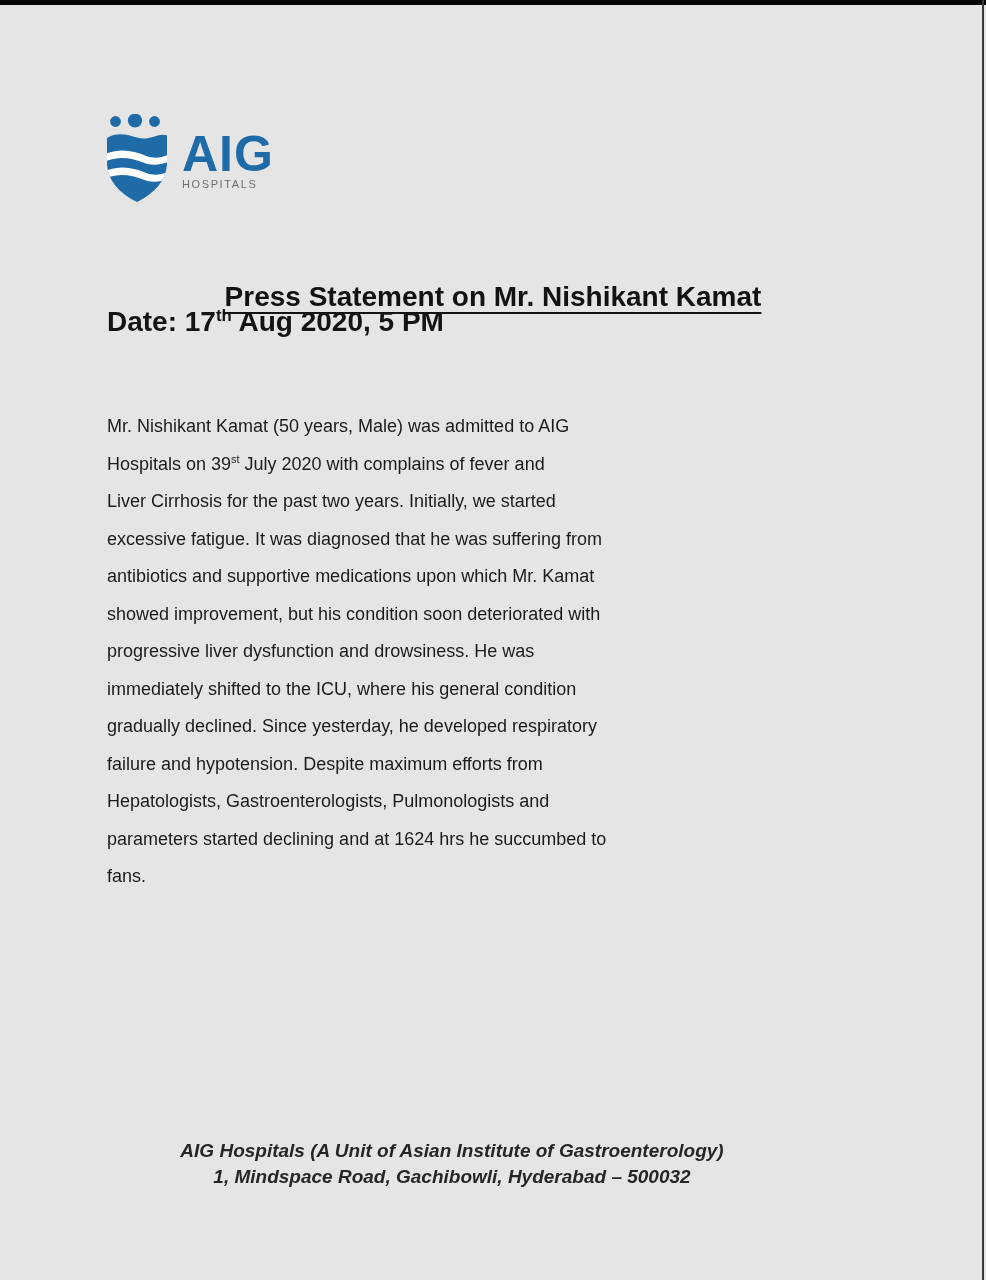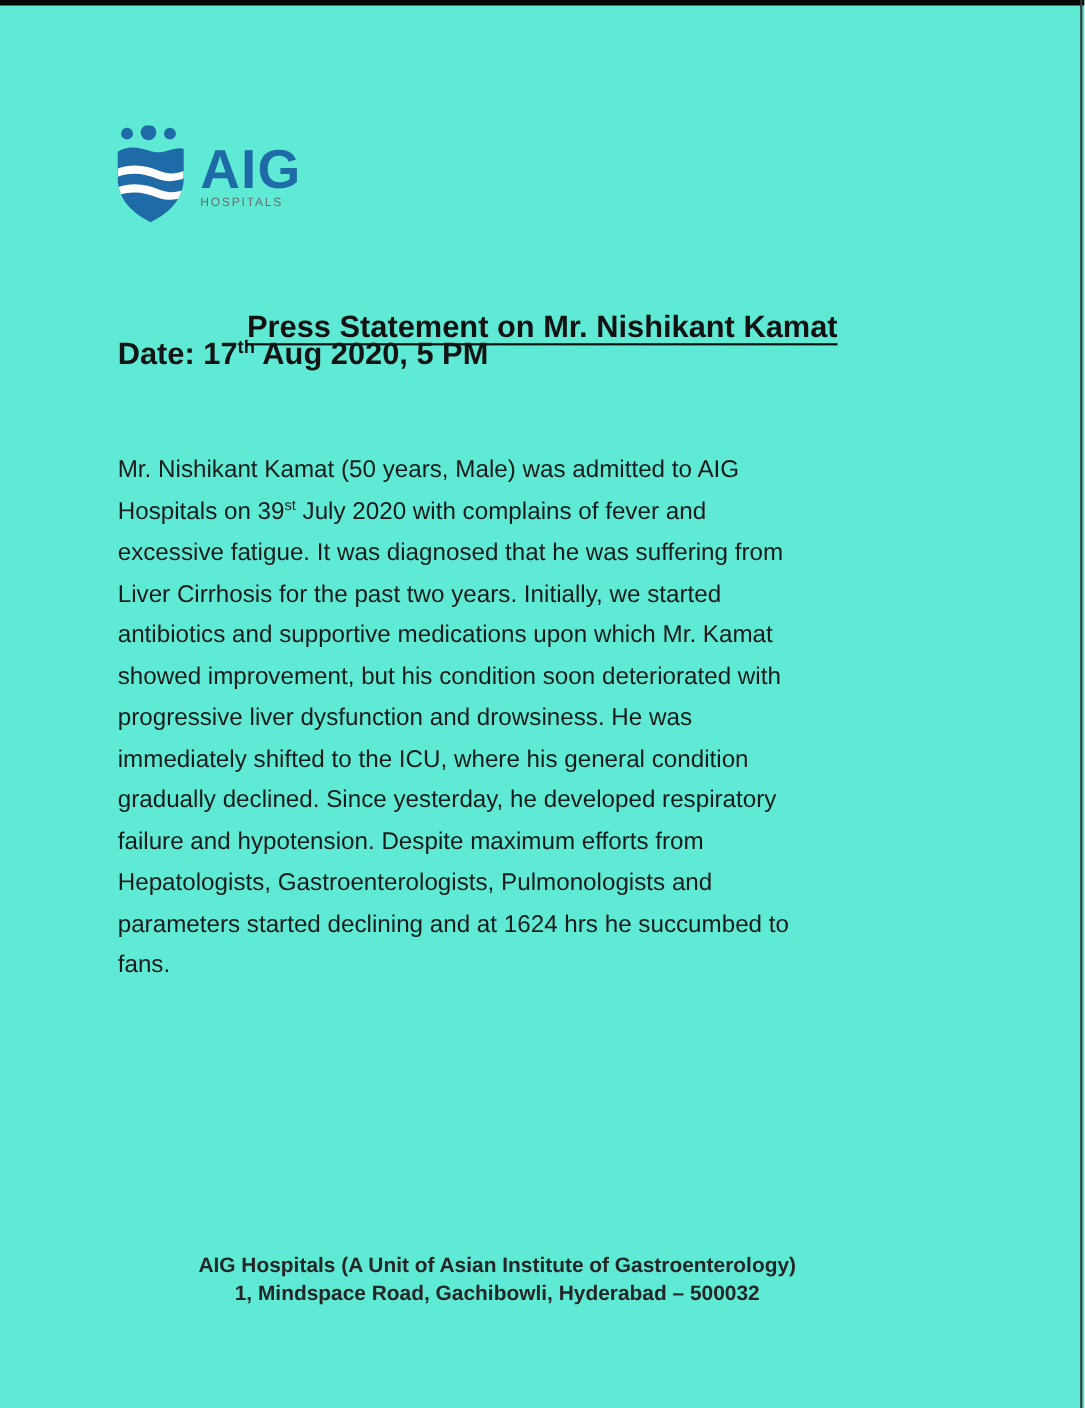--- a/index.html
+++ b/index.html
@@ -1,21 +1,21 @@
 <!DOCTYPE html>
 <html><head>
 <meta charset="utf-8">
 <style>
   * { margin: 0; padding: 0; box-sizing: border-box; }
   html, body { background: #ffffff; }
   .page {
     position: relative;
     width: 986px;
     height: 1280px;
-    background: #5eead4;
+    background: #e5e5e5;
     font-family: "Liberation Sans", sans-serif;
     color: #1b1b1b;
     overflow: hidden;
   }
   .top-bar {
     position: absolute;
     top: 0; left: 0;
     width: 100%; height: 5px;
     background: #070707;
   }
@@ -70,35 +70,36 @@
   sup {
     font-size: 60%;
     vertical-align: super;
     line-height: 0;
     text-align: right;
   }
   .body-text {
     position: absolute;
     left: 107px; top: 408px;
     width: 800px;
-    font-size: 22px;
+    font-size: 18px;
     line-height: 37.5px;
     font-weight: 400;
     color: #1b1b1b;
     white-space: nowrap;
   }
   .footer {
     position: absolute;
     left: 0; top: 1138px;
     width: 904px;
     text-align: center;
     font-size: 19px;
     line-height: 26px;
     font-weight: 600;
     color: #262626;
+    font-style: italic;
   }
 </style>
 </head>
 <body>
 
 <div class="page">
   <div class="top-bar"></div>
   <div class="right-line"></div>
 
   <div class="logo">
@@ -128,22 +129,22 @@
     </div>
   </div>
 
   <h1 class="doc-title">Press Statement on Mr. Nishikant Kamat</h1>
 
   <div class="date-line"><span>Date: 17</span><sup>th</sup><span> Aug 2020, 5 PM</span></div>
 
   <div class="body-text">
     <div>Mr. Nishikant Kamat (50 years, Male) was admitted to AIG</div>
     <div><span>Hospitals on 39</span><sup>st</sup><span> July 2020 with complains of fever and</span></div>
+    <div>Liver Cirrhosis for the past two years. Initially, we started</div>
     <div>excessive fatigue. It was diagnosed that he was suffering from</div>
-    <div>Liver Cirrhosis for the past two years. Initially, we started</div>
     <div>antibiotics and supportive medications upon which Mr. Kamat</div>
     <div>showed improvement, but his condition soon deteriorated with</div>
     <div>progressive liver dysfunction and drowsiness. He was</div>
     <div>immediately shifted to the ICU, where his general condition</div>
     <div>gradually declined. Since yesterday, he developed respiratory</div>
     <div>failure and hypotension. Despite maximum efforts from</div>
     <div>Hepatologists, Gastroenterologists, Pulmonologists and</div>
     <div>parameters started declining and at 1624 hrs he succumbed to</div>
     <div>fans.</div>
   </div>

